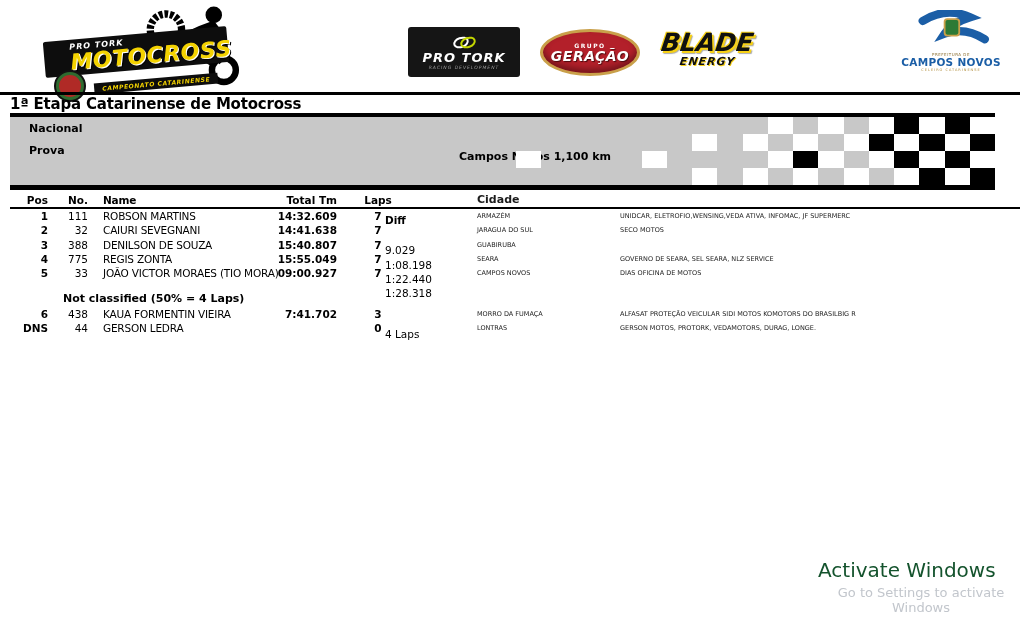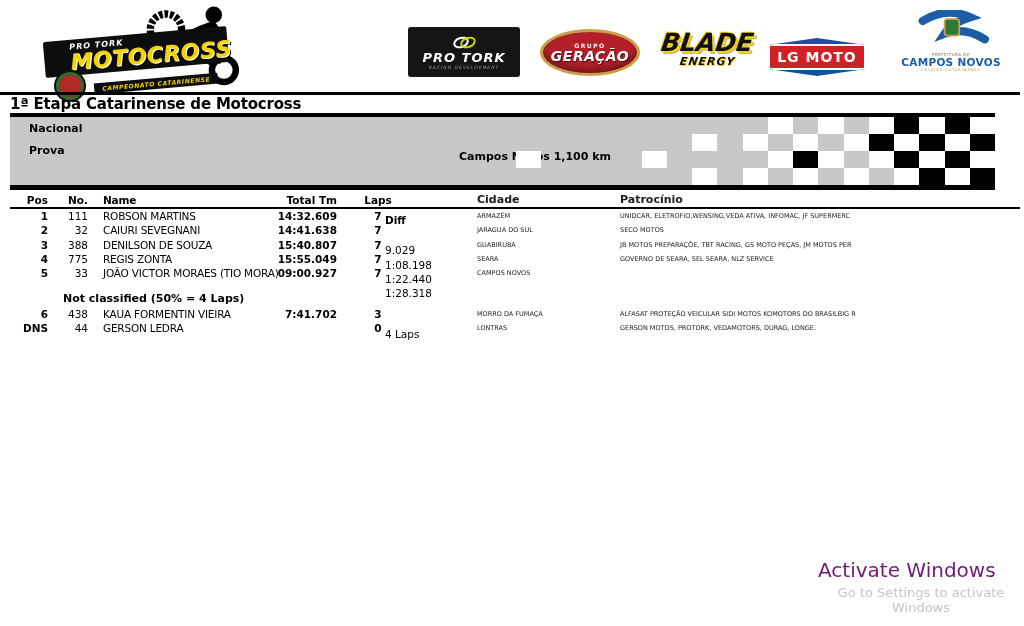--- a/index.html
+++ b/index.html
@@ -83,21 +83,21 @@
   .c-no{left:56px;width:32px;text-align:right;}
   .c-name{left:103px;width:170px;letter-spacing:-.2px;}
   .c-total{left:237px;width:100px;text-align:right;font-weight:bold;}
   .c-laps{left:358px;width:40px;text-align:center;font-weight:bold;}
   .c-diff{left:385px;width:78px;text-align:left;margin-top:20px;}
   .c-cidade{left:477px;width:140px;font-size:6.5px;color:#1c1c1c;}
   .c-patro{left:620px;width:395px;font-size:6.5px;color:#1c1c1c;}
   .nc-label{position:absolute;left:63px;top:292px;font-size:11px;font-weight:bold;}
 
   
-  .wm1{position:absolute;left:818px;top:558px;font-size:20px;color:#701a75;}
+  .wm1{position:absolute;left:818px;top:558px;font-size:20px;color:#14532d;}
   .wm2{position:absolute;left:818px;top:585px;font-size:13px;color:#c2c6cc;text-align:center;}
 </style>
 </head>
 <body>
 
 <div class="page">
 
   <div class="mx">
     <svg class="mx-rider" viewBox="0 0 120 100">
       <circle cx="36" cy="30" r="17" fill="none" stroke="#000" stroke-width="8" stroke-dasharray="4 2"></circle>
@@ -128,25 +128,20 @@
     <div class="sp sp-geracao">
       <span class="gg-top">GRUPO</span>
       <span class="gg-main">GERAÇÃO</span>
     </div>
 
     <div class="sp sp-blade">
       <span class="bl-main">BLADE</span>
       <span class="bl-sub">ENERGY</span>
     </div>
 
-    <div class="sp sp-lgmoto">
-      <div class="lg-band">
-        <span>LG MOTO</span>
-      </div>
-    </div>
 
     <div class="sp sp-campos">
       <svg class="cn-swoosh" viewBox="0 0 90 46">
         <path d="M14,12 Q40,-4 66,8 Q46,14 38,26 Q60,18 82,32" fill="none" stroke="#1b5ea6" stroke-width="9" stroke-linecap="round"></path>
         <rect x="38" y="10" width="16" height="18" rx="3" fill="#2d7a35" stroke="#c9a04a" stroke-width="2"></rect>
       </svg>
       <div class="cn-pref">PREFEITURA DE</div>
       <div class="cn-name">CAMPOS NOVOS</div>
       <div class="cn-sub">CELEIRO CATARINENSE</div>
     </div>
@@ -252,21 +247,20 @@
   </div>
 
   <div class="thead">
     <span class="cell c-pos">Pos</span>
     <span class="cell c-no">No.</span>
     <span class="cell c-name">Name</span>
     <span class="cell c-total">Total Tm</span>
     <span class="cell c-laps">Laps</span>
     <span class="cell c-diff">Diff</span>
     <span class="cell c-cidade" style="font-size:11px">Cidade</span>
-    <span class="cell c-patro" style="font-size:11px">Patrocínio</span>
   </div>
   <div class="head-rule"></div>
 
   <div class="rows rows-classified" id="classified-rows">
       <div class="row">
         <span class="cell c-pos">1</span>
         <span class="cell c-no">111</span>
         <span class="cell c-name">ROBSON MARTINS</span>
         <span class="cell c-total">14:32.609</span>
         <span class="cell c-laps">7</span>
@@ -285,40 +279,40 @@
         <span class="cell c-patro">SECO MOTOS</span>
       </div>
       <div class="row">
         <span class="cell c-pos">3</span>
         <span class="cell c-no">388</span>
         <span class="cell c-name">DENILSON DE SOUZA</span>
         <span class="cell c-total">15:40.807</span>
         <span class="cell c-laps">7</span>
         <span class="cell c-diff">1:08.198</span>
         <span class="cell c-cidade">GUABIRUBA</span>
-        <span class="cell c-patro">JB MOTOS PREPARAÇÕE, TBT RACING, GS MOTO PEÇAS, JM MOTOS PER</span>
       </div>
       <div class="row">
         <span class="cell c-pos">4</span>
         <span class="cell c-no">775</span>
         <span class="cell c-name">REGIS ZONTA</span>
         <span class="cell c-total">15:55.049</span>
         <span class="cell c-laps">7</span>
         <span class="cell c-diff">1:22.440</span>
         <span class="cell c-cidade">SEARA</span>
         <span class="cell c-patro">GOVERNO DE SEARA, SEL SEARA, NLZ SERVICE</span>
       </div>
       <div class="row">
         <span class="cell c-pos">5</span>
         <span class="cell c-no">33</span>
         <span class="cell c-name">JOÃO VICTOR  MORAES (TIO MORA)</span>
         <span class="cell c-total">09:00.927</span>
         <span class="cell c-laps">7</span>
         <span class="cell c-diff">1:28.318</span>
         <span class="cell c-cidade">CAMPOS NOVOS</span>
+        <span class="cell c-patro">DIAS OFICINA DE MOTOS</span>
       </div>
     </div>
 
   <div class="nc-label">Not classified (50% = 4 Laps)</div>
   <div class="rows rows-nc" id="nc-rows">
       <div class="row">
         <span class="cell c-pos">6</span>
         <span class="cell c-no">438</span>
         <span class="cell c-name">KAUA FORMENTIN VIEIRA</span>
         <span class="cell c-total">7:41.702</span>

